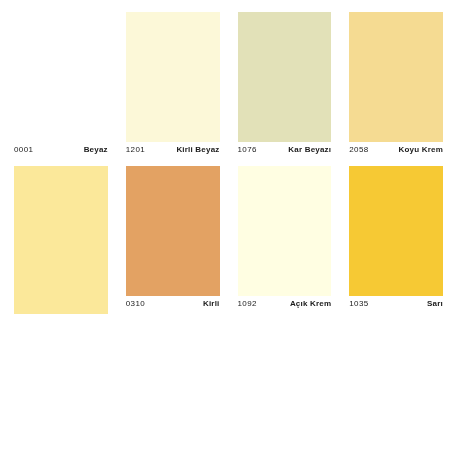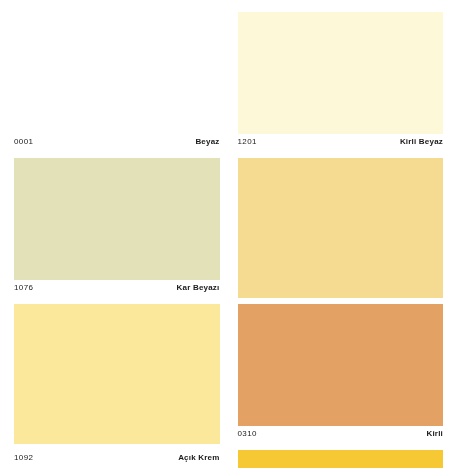--- a/index.html
+++ b/index.html
@@ -16,21 +16,21 @@
   #palette-page {
     position: relative;
     width: 453px;
     height: 476px;
     background: #ffffff;
     box-sizing: border-box;
     padding: 12px 10px 8px 14px;
   }
   .palette-grid {
     display: grid;
-    grid-template-columns: repeat(2, 1fr);
+    grid-template-columns: repeat(4, 1fr);
     grid-template-rows: repeat(3, 1fr);
     column-gap: 18px;
     row-gap: 6px;
     width: 429px;
     height: 456px;
   }
   .swatch-cell {
     display: flex;
     flex-direction: column;
     justify-content: flex-end;
@@ -92,20 +92,24 @@
     <div class="swatch-cell">
       <div class="swatch-chip" style="background-color: rgb(226, 225, 184);"></div>
       <div class="swatch-caption">
         <span class="swatch-code">1076</span>
         <span class="swatch-name">Kar Beyazı</span>
       </div>
     </div>
 
     <div class="swatch-cell">
       <div class="swatch-chip" style="background-color: rgb(245, 219, 146);"></div>
+      <div class="swatch-caption">
+        <span class="swatch-code">2058</span>
+        <span class="swatch-name">Koyu Krem</span>
+      </div>
     </div>
 
     <div class="swatch-cell">
       <div class="swatch-chip" style="background-color: rgb(251, 232, 154);"></div>
     </div>
 
     <div class="swatch-cell">
       <div class="swatch-chip" style="background-color: rgb(227, 162, 99);"></div>
       <div class="swatch-caption">
         <span class="swatch-code">0310</span>
@@ -117,16 +121,20 @@
       <div class="swatch-chip" style="background-color: rgb(255, 254, 226);"></div>
       <div class="swatch-caption">
         <span class="swatch-code">1092</span>
         <span class="swatch-name">Açık Krem</span>
       </div>
     </div>
 
 
     <div class="swatch-cell">
       <div class="swatch-chip" style="background-color: rgb(246, 201, 52);"></div>
+      <div class="swatch-caption">
+        <span class="swatch-code">1035</span>
+        <span class="swatch-name">Sarı</span>
+      </div>
     </div>
 
   </div>
 </div>
 
 </body></html>

